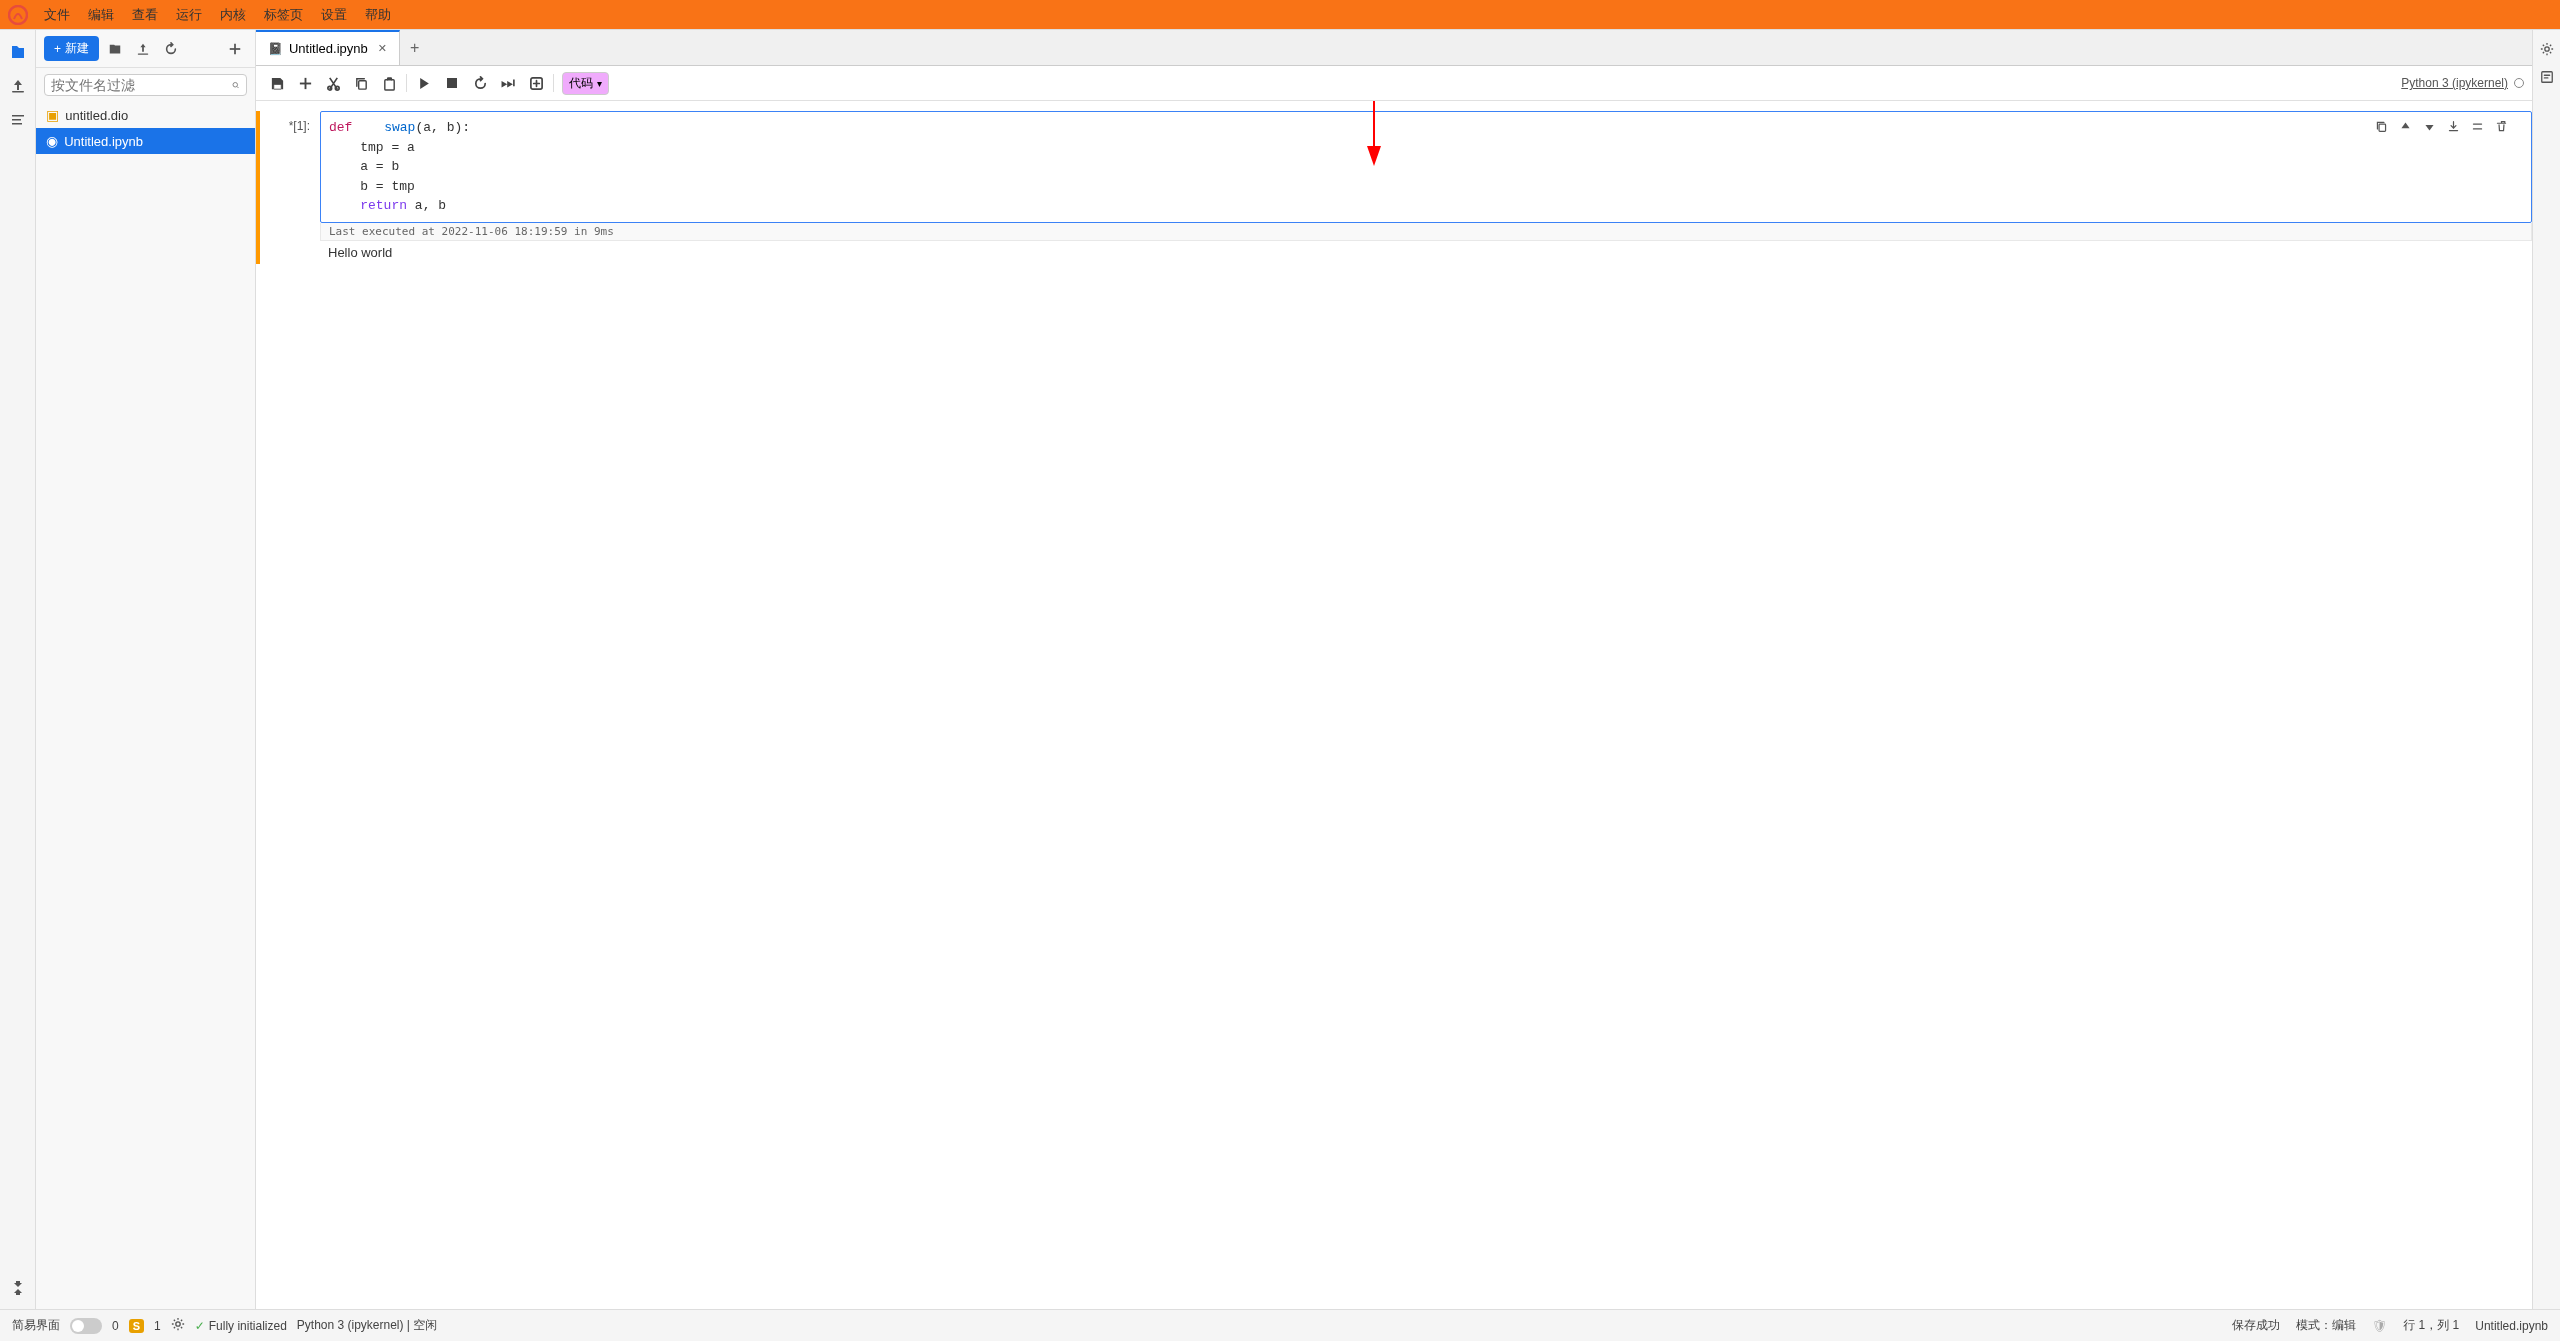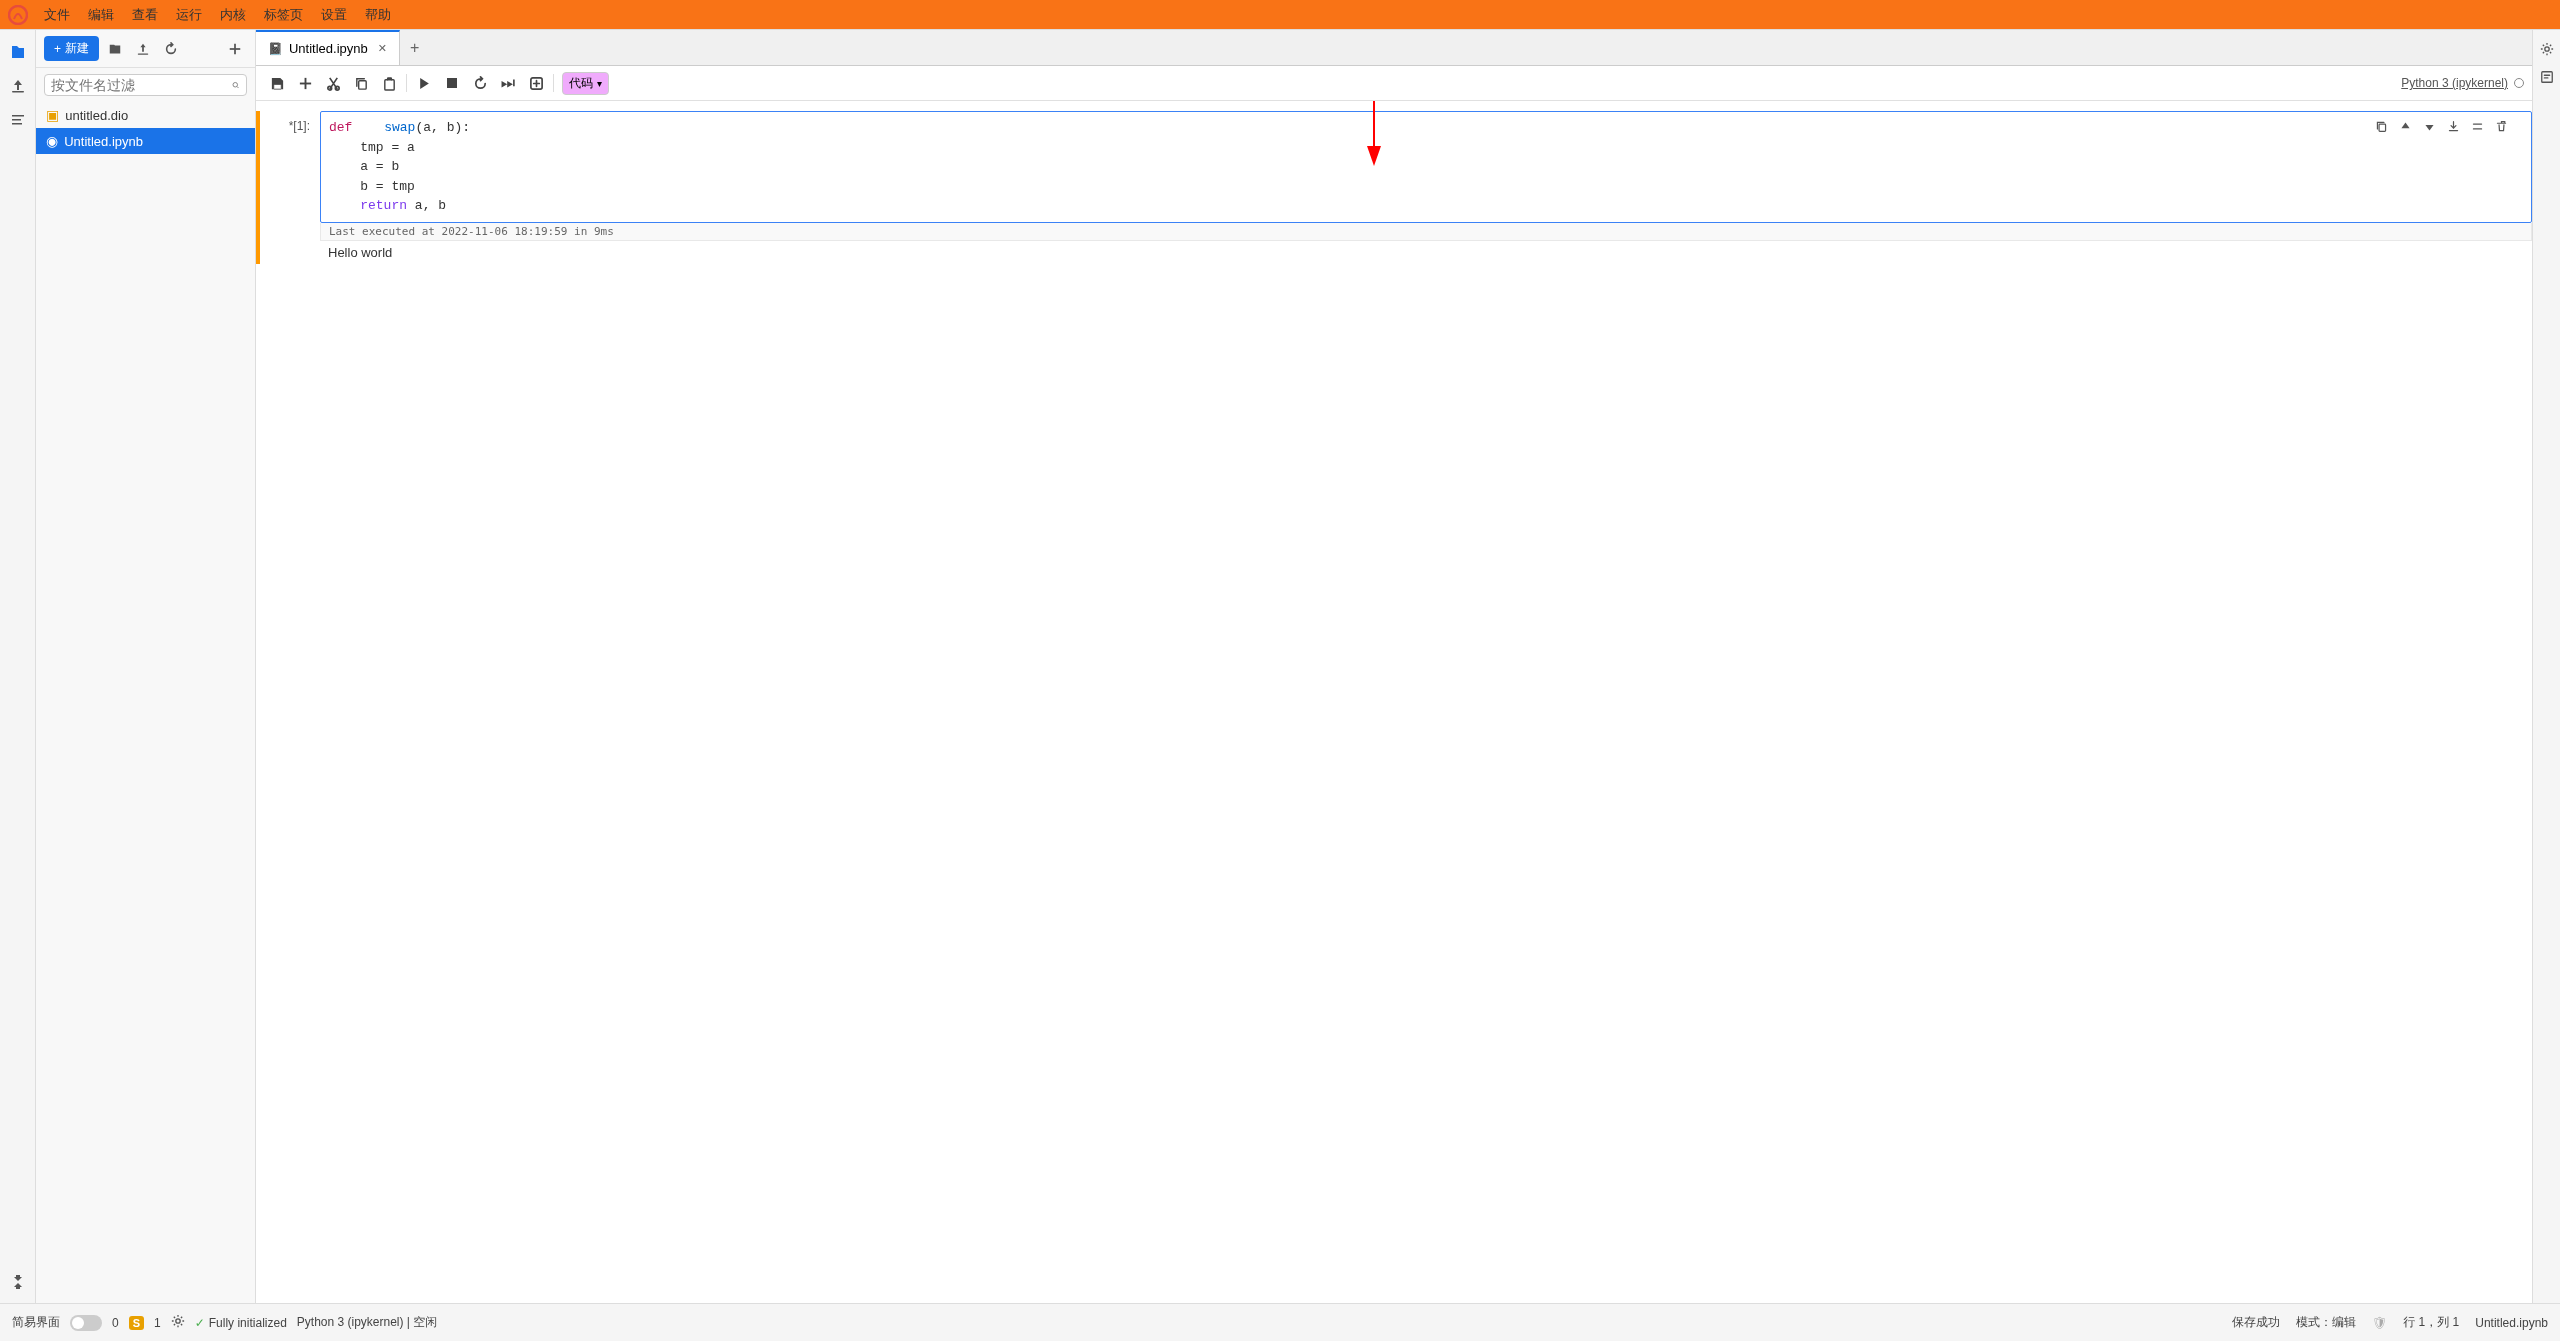--- a/index.html
+++ b/index.html
@@ -143,21 +143,21 @@
       display: flex; flex-direction: column; align-items: center; padding: 8px 0; gap: 6px; flex-shrink: 0;
     }
     .right-sidebar-btn {
       width: 22px; height: 22px; display: flex; align-items: center; justify-content: center;
       cursor: pointer; color: #555; font-size: 13px;
     }
 
     
     .status-bar {
       display: flex; align-items: center; background: #f5f5f5; border-top: 1px solid #ddd;
-      height: 38px; padding: 0 12px; font-size: 12px; color: #444; gap: 12px; flex-shrink: 0;
+      height: 32px; padding: 0 12px; font-size: 12px; color: #444; gap: 12px; flex-shrink: 0;
     }
     .status-left { display: flex; align-items: center; gap: 10px; }
     .status-right { margin-left: auto; display: flex; align-items: center; gap: 16px; }
     .toggle-switch {
       width: 32px; height: 16px; background: #ccc; border-radius: 8px; position: relative; cursor: pointer;
     }
     .toggle-thumb { width: 12px; height: 12px; background: white; border-radius: 50%; position: absolute; top: 2px; left: 2px; }
     .status-badge-s {
       background: #e8a000; color: white; border-radius: 3px; padding: 1px 4px; font-size: 11px; font-weight: bold;
     }

